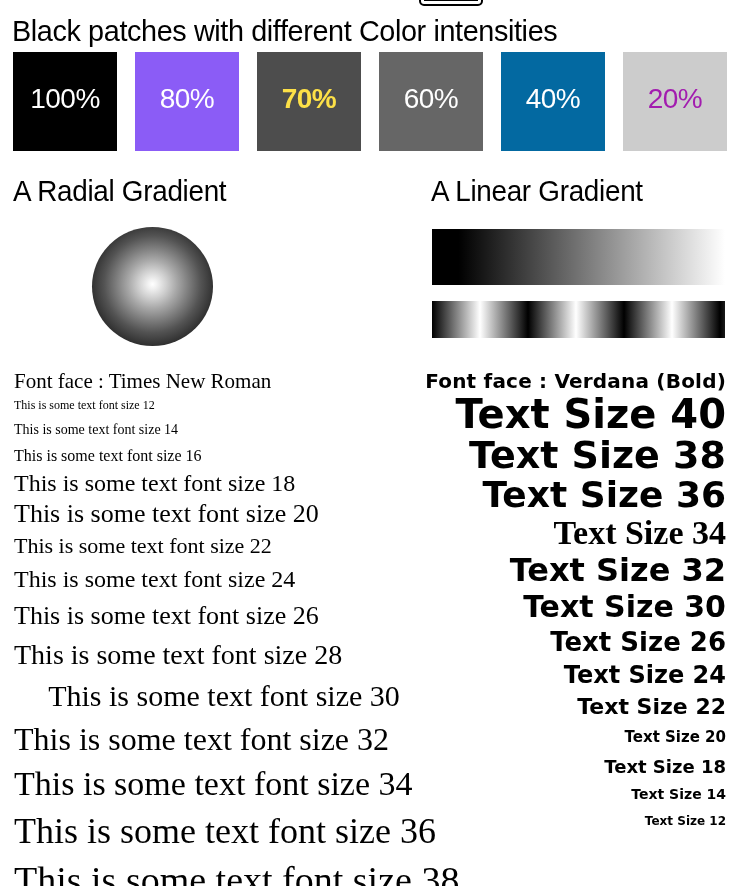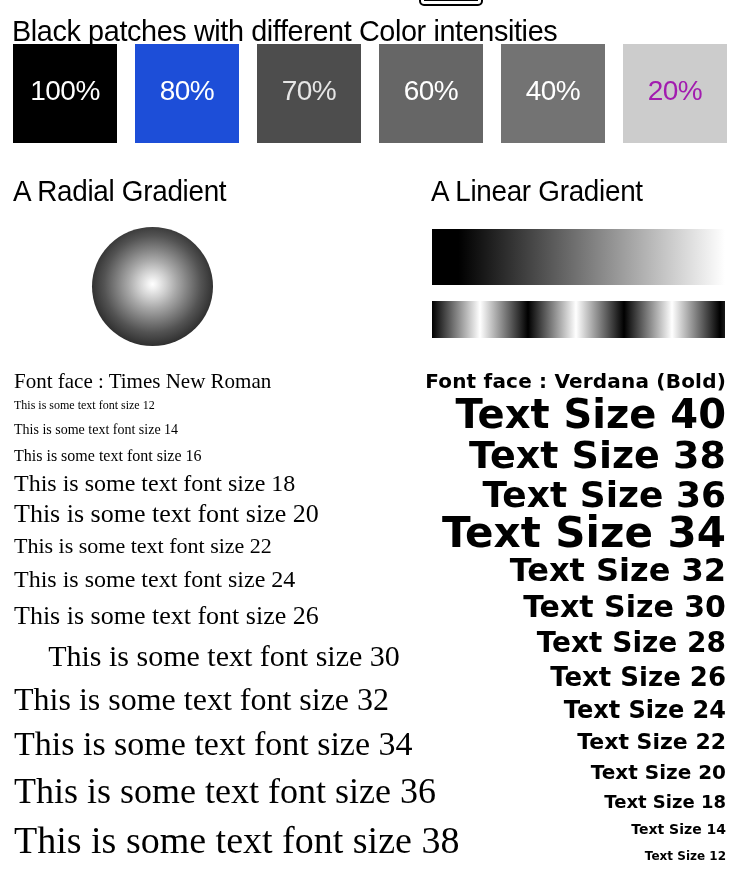--- a/index.html
+++ b/index.html
@@ -52,21 +52,21 @@
     letter-spacing: -0.4px;
     white-space: nowrap;
     transform: scaleX(0.96);
     transform-origin: left center;
   }
 
   
   #patch-row {
     position: absolute;
     left: 13px;
-    top: 44px;
+    top: 52px;
     width: 714px;
     height: 99px;
     display: flex;
     gap: 18px;
   }
   .patch {
     flex: 1 1 0;
     height: 99px;
     position: relative;
   }
@@ -183,30 +183,30 @@
 <div id="top-clip">
   <div id="top-clip-inner"></div>
 </div>
 
 <div id="patches-heading">Black patches with different Color intensities</div>
 
 <div id="patch-row">
     <div class="patch" style="background: rgb(0, 0, 0);">
       <div class="patch-label" style="color: rgb(255, 255, 255);">100%</div>
     </div>
-    <div class="patch" style="background: #1d4ed8;">
+    <div class="patch" style="background: #8b5cf6;">
       <div class="patch-label" style="color: rgb(255, 255, 255);">80%</div>
     </div>
     <div class="patch" style="background: rgb(77, 77, 77);">
-      <div class="patch-label" style="color: #e5e5e5;">70%</div>
+      <div class="patch-label" style="color: #fde047; font-weight: bold;">70%</div>
     </div>
     <div class="patch" style="background: rgb(102, 102, 102);">
       <div class="patch-label" style="color: rgb(255, 255, 255);">60%</div>
     </div>
-    <div class="patch" style="background: #737373;">
+    <div class="patch" style="background: #0369a1;">
       <div class="patch-label" style="color: rgb(255, 255, 255);">40%</div>
     </div>
     <div class="patch" style="background: rgb(204, 204, 204);">
       <div class="patch-label" style="color: #a21caf;">20%</div>
     </div>
   </div>
 
 <div id="radial-heading" class="grad-heading">A Radial Gradient</div>
 
 <div id="linear-heading" class="grad-heading">A Linear Gradient</div>
@@ -219,36 +219,36 @@
 <div id="serif-column">
   <div id="serif-face-label">Font face : Times New Roman</div>
 <div class="serif-line" style="font-size: 12px; line-height: 23px;">This is some text font size 12</div>
     <div class="serif-line" style="font-size: 14px; line-height: 25px;">This is some text font size 14</div>
     <div class="serif-line" style="font-size: 16px; line-height: 27px;">This is some text font size 16</div>
     <div class="serif-line" style="font-size: 24px; line-height: 29px;">This is some text font size 18</div>
     <div class="serif-line" style="font-size: 26px; line-height: 31px; font-family: Liberation Serif, serif;">This is some text font size 20</div>
     <div class="serif-line" style="font-size: 22px; line-height: 33px;">This is some text font size 22</div>
     <div class="serif-line" style="font-size: 24px; line-height: 35px;">This is some text font size 24</div>
     <div class="serif-line" style="font-size: 26px; line-height: 38px;">This is some text font size 26</div>
+    <div class="serif-line" style="font-size: 28px; line-height: 40px;">This is some text font size 28</div>
     <div class="serif-line" style="font-size: 30px; line-height: 42px; text-align: center;">This is some text font size 30</div>
     <div class="serif-line" style="font-size: 32px; line-height: 44px;">This is some text font size 32</div>
     <div class="serif-line" style="font-size: 34px; line-height: 46px;">This is some text font size 34</div>
     <div class="serif-line" style="font-size: 36px; line-height: 48px;">This is some text font size 36</div>
     <div class="serif-line" style="font-size: 38px; line-height: 50px;">This is some text font size 38</div>
   </div>
 
 <div id="sans-column">
   <div id="sans-face-label">Font face : Verdana (Bold)</div>
 <div class="sans-line" style="font-size: 40px; line-height: 41px;">Text Size 40</div>
     <div class="sans-line" style="font-size: 38px; line-height: 40px;">Text Size 38</div>
     <div class="sans-line" style="font-size: 36px; line-height: 39px;">Text Size 36</div>
-    <div class="sans-line" style="font-size: 42px; line-height: 38px;">Text Size 34</div>
+    <div class="sans-line" style="font-size: 34px; line-height: 38px; font-family: Liberation Serif, serif;">Text Size 34</div>
     <div class="sans-line" style="font-size: 32px; line-height: 37px;">Text Size 32</div>
     <div class="sans-line" style="font-size: 30px; line-height: 36px;">Text Size 30</div>
-    <div class="sans-line" style="font-size: 28px; line-height: 35px;">Text Size 28</div>
     <div class="sans-line" style="font-size: 26px; line-height: 34px;">Text Size 26</div>
     <div class="sans-line" style="font-size: 24px; line-height: 32px;">Text Size 24</div>
     <div class="sans-line" style="font-size: 22px; line-height: 31px;">Text Size 22</div>
-    <div class="sans-line" style="font-size: 20px; line-height: 30px;">Text Size 20</div>
+    <div class="sans-line" style="font-size: 15px; line-height: 30px;">Text Size 20</div>
     <div class="sans-line" style="font-size: 18px; line-height: 29px;">Text Size 18</div>
     <div class="sans-line" style="font-size: 14px; line-height: 27px; text-align: right;">Text Size 14</div>
     <div class="sans-line" style="font-size: 12px; line-height: 26px;">Text Size 12</div>
   </div>
 
 </body></html>

